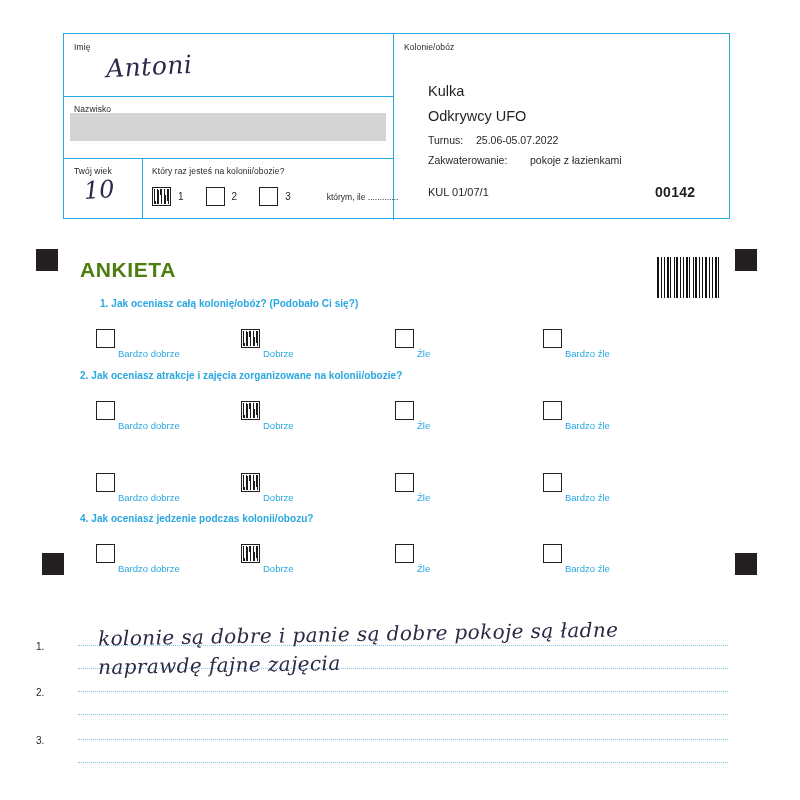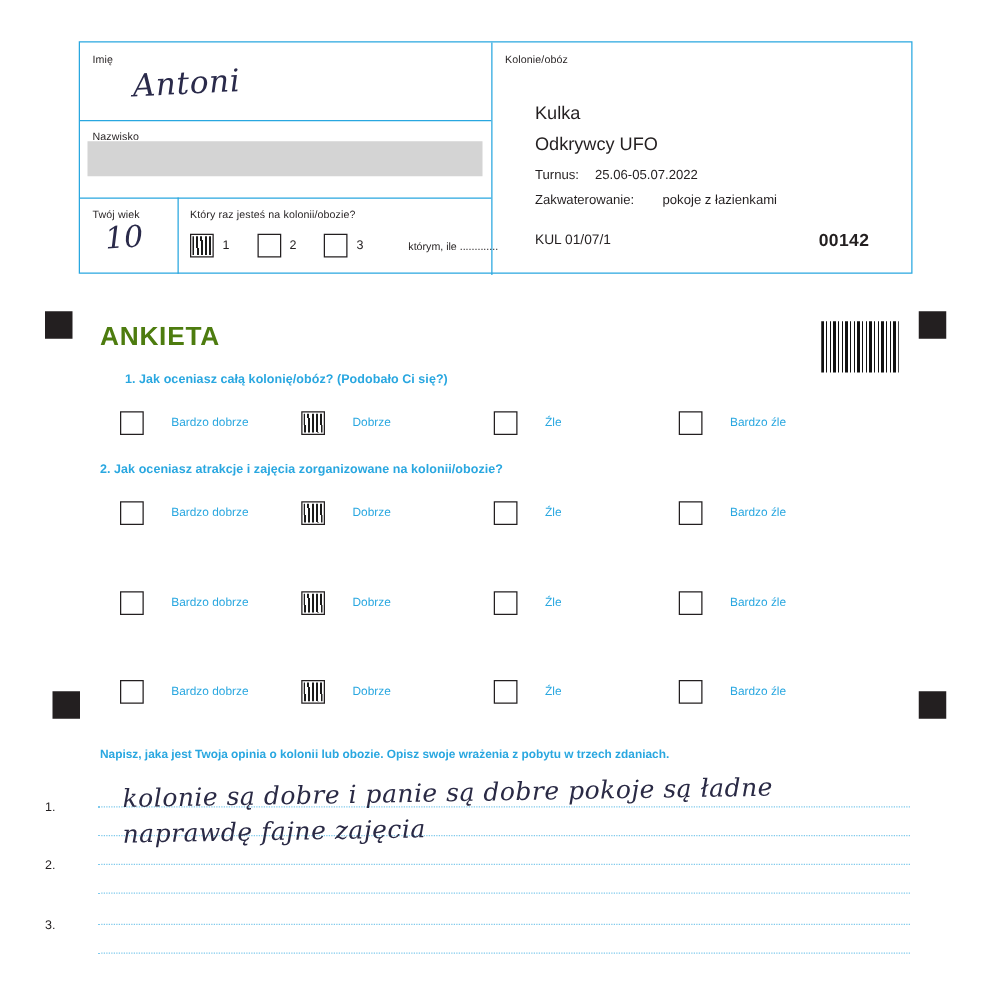--- a/index.html
+++ b/index.html
@@ -188,21 +188,22 @@
   .q-text {
     position: absolute;
     font-size: 10px;
     color: #29a7e0;
     font-weight: bold;
     letter-spacing: 0.05px;
   }
   .opt {
     position: absolute;
     display: flex;
-    align-items: center;
+    align-items: flex-start;
+    flex-direction: column;
   }
   .opt-label {
     font-size: 9.5px;
     color: #29a7e0;
     margin-left: 22px;
     white-space: nowrap;
   }
 
   
   .opinion-prompt {
@@ -349,38 +350,38 @@
   </div>
   <div class="opt" style="left:395px; top:473px;">
     <div class="cb"></div>
     <span class="opt-label">Źle</span>
   </div>
   <div class="opt" style="left:543px; top:473px;">
     <div class="cb"></div>
     <span class="opt-label">Bardzo źle</span>
   </div>
 
+  <div class="q-text" style="left:80px; top:513px;">4. Jak oceniasz jedzenie podczas kolonii/obozu?</div>
   <div class="opt" style="left:96px; top:544px;">
     <div class="cb"></div>
     <span class="opt-label">Bardzo dobrze</span>
   </div>
   <div class="opt" style="left:241px; top:544px;">
     <div class="cb filled"></div>
     <span class="opt-label">Dobrze</span>
   </div>
   <div class="opt" style="left:395px; top:544px;">
     <div class="cb"></div>
     <span class="opt-label">Źle</span>
   </div>
   <div class="opt" style="left:543px; top:544px;">
     <div class="cb"></div>
     <span class="opt-label">Bardzo źle</span>
   </div>
 
-  <div class="opinion-prompt">Napisz, jaka jest Twoja opinia o kolonii lub obozie. Opisz swoje wrażenia z pobytu w trzech zdaniach.</div>
 
   <div class="line-num" style="left:36px; top:641px;">1.</div>
   <div class="line-num" style="left:36px; top:687px;">2.</div>
   <div class="line-num" style="left:36px; top:735px;">3.</div>
 
   <div class="dotline" style="top:645px;"></div>
   <div class="dotline" style="top:668px;"></div>
   <div class="dotline" style="top:691px;"></div>
   <div class="dotline" style="top:714px;"></div>
   <div class="dotline" style="top:739px;"></div>

